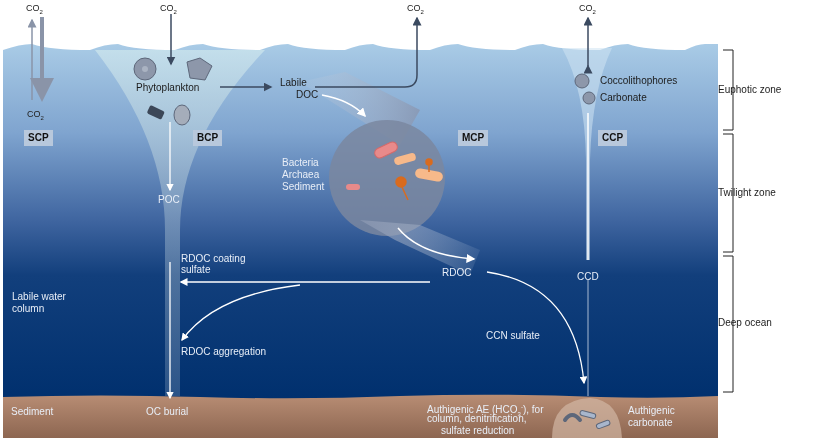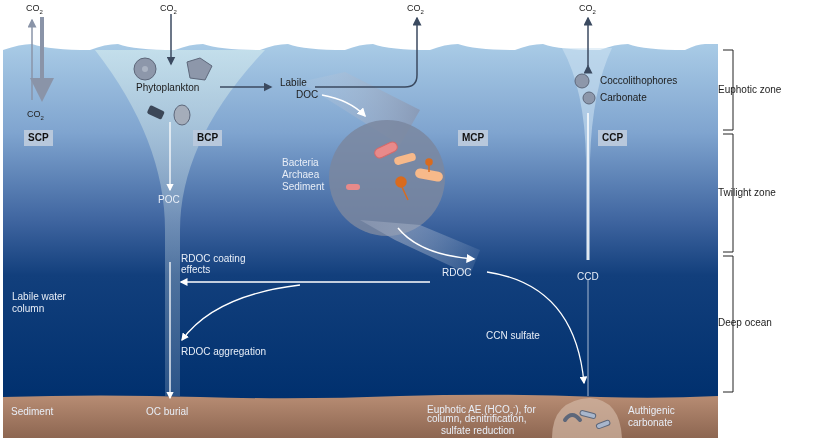--- a/index.html
+++ b/index.html
@@ -135,30 +135,30 @@
 <span class="lbl dark" style="left:136px;top:82px">Phytoplankton</span>
 <span class="lbl dark" style="left:280px;top:77px">Labile</span>
 <span class="lbl dark" style="left:296px;top:89px">DOC</span>
 <span class="lbl light" style="left:282px;top:157px">Bacteria</span>
 <span class="lbl light" style="left:282px;top:169px">Archaea</span>
 <span class="lbl light" style="left:282px;top:181px">Sediment</span>
 <span class="lbl dark" style="left:600px;top:75px">Coccolithophores</span>
 <span class="lbl dark" style="left:600px;top:92px">Carbonate</span>
 <span class="lbl light" style="left:158px;top:194px">POC</span>
 <span class="lbl light" style="left:181px;top:253px">RDOC coating</span>
-<span class="lbl light" style="left:181px;top:264px">effects</span>
+<span class="lbl light" style="left:181px;top:264px">sulfate</span>
 <span class="lbl light" style="left:442px;top:267px">RDOC</span>
 <span class="lbl light" style="left:577px;top:271px">CCD</span>
 <span class="lbl light" style="left:12px;top:291px">Labile water</span>
 <span class="lbl light" style="left:12px;top:303px">column</span>
 <span class="lbl light" style="left:181px;top:346px">RDOC aggregation</span>
 <span class="lbl light" style="left:486px;top:330px">CCN sulfate</span>
 <span class="lbl light" style="left:11px;top:406px">Sediment</span>
 <span class="lbl light" style="left:146px;top:406px">OC burial</span>
-<span class="lbl light" style="left:427px;top:401px"><span>Euphotic AE (HCO</span><sub style="font-size:6px">3</sub><sup style="font-size:6px">-</sup><span>), for</span></span>
+<span class="lbl light" style="left:427px;top:401px"><span>Authigenic AE (HCO</span><sub style="font-size:6px">3</sub><sup style="font-size:6px">-</sup><span>), for</span></span>
 <span class="lbl light" style="left:427px;top:413px">column, denitrification,</span>
 <span class="lbl light" style="left:441px;top:425px">sulfate reduction</span>
 <span class="lbl light" style="left:628px;top:405px">Authigenic</span>
 <span class="lbl light" style="left:628px;top:417px">carbonate</span>
 
 <span class="lbl zone" style="top:84px">Euphotic zone</span>
 <span class="lbl zone" style="top:187px">Twilight zone</span>
 <span class="lbl zone" style="top:317px">Deep ocean</span>
 </div>
 

